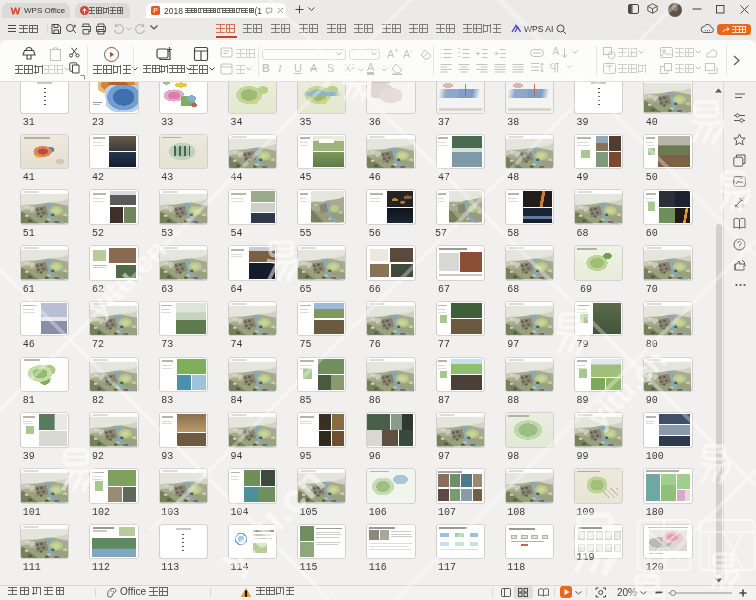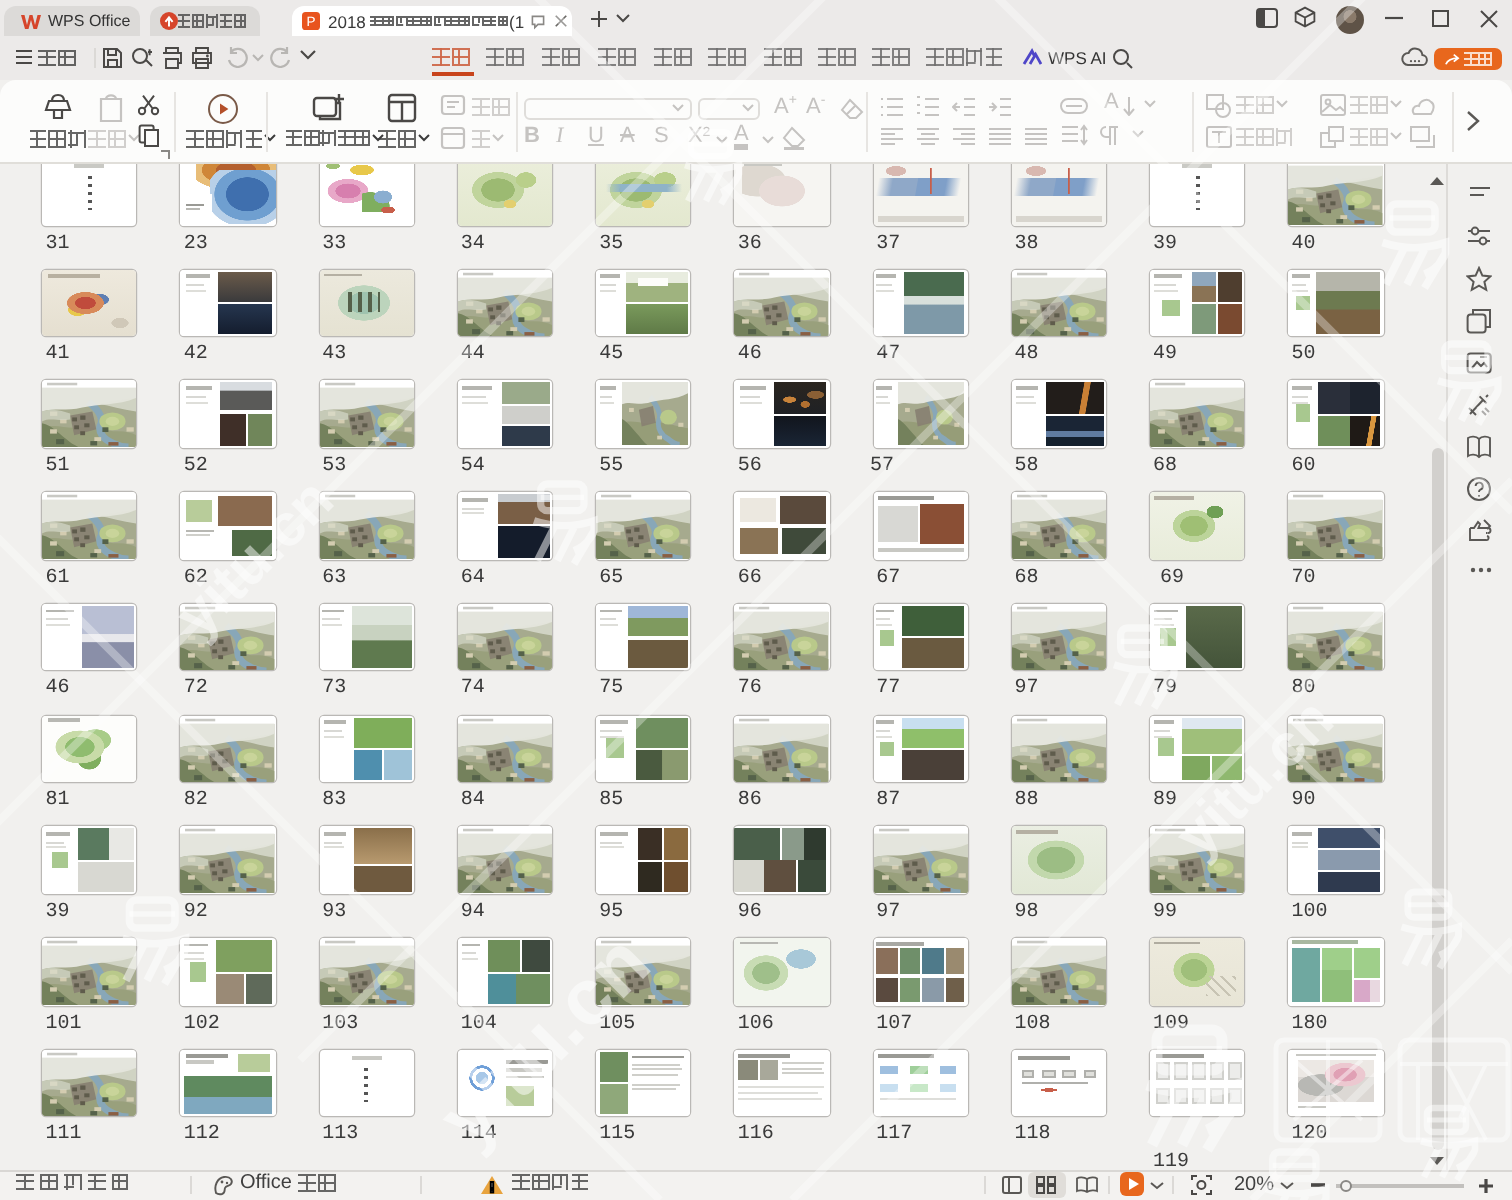--- a/index.html
+++ b/index.html
@@ -1196,21 +1196,21 @@
         <div class="ph" style="left:25%;top:18%;width:16%;height:26%;background:#ececea;border:1px solid #d0d0cc"></div>
         <div class="ph" style="left:44%;top:18%;width:16%;height:26%;background:#ececea;border:1px solid #d0d0cc"></div>
         <div class="ph" style="left:63%;top:18%;width:16%;height:26%;background:#ececea;border:1px solid #d0d0cc"></div>
         <div class="ph" style="left:82%;top:18%;width:16%;height:26%;background:#ececea;border:1px solid #d0d0cc"></div>
         <div class="ph" style="left:6%;top:56%;width:16%;height:26%;background:#ececea;border:1px solid #d0d0cc"></div>
         <div class="ph" style="left:25%;top:56%;width:16%;height:26%;background:#ececea;border:1px solid #d0d0cc"></div>
         <div class="ph" style="left:44%;top:56%;width:16%;height:26%;background:#ececea;border:1px solid #d0d0cc"></div>
         <div class="ph" style="left:63%;top:56%;width:16%;height:26%;background:#ececea;border:1px solid #d0d0cc"></div>
         <div class="ph" style="left:82%;top:56%;width:16%;height:26%;background:#ececea;border:1px solid #d0d0cc"></div>
       </div>
-      <div class="lbl" style="left:576.5400000000001px;top:577px">119</div>
+      <div class="lbl" style="left:576.5400000000001px;top:553px">119</div>
       <div class="th" style="left:644.2700000000001px;top:524.8399999999999px;">
         <div class="ph" style="left:0%;top:0%;width:100%;height:100%;background:#fff"></div>
         <div class="ph" style="left:8%;top:6%;width:84%;height:4%;background:#c8c8c3"></div>
         <div class="ph" style="left:10%;top:16%;width:80%;height:62%;background:linear-gradient(#e8e4e0 0 30%,#d8d4d0 31% 100%),radial-gradient(ellipse at 60% 40%,#e8a8b8 0 30%,transparent 31%)"></div>
         <div class="ph" style="left:10%;top:16%;width:80%;height:62%;background:radial-gradient(ellipse at 62% 35%,#e0a0b4 0 17%,#ecc8d0 18% 30%,transparent 31%),radial-gradient(ellipse at 30% 60%,#b8b8b4 0 30%,transparent 31%),linear-gradient(#ece8e4 0 40%,#dcd8d4 41% 100%)"></div>
         <div class="ph" style="left:10%;top:84%;width:30%;height:4%;background:#c8c8c3"></div>
       </div>
       <div class="lbl" style="left:645.7700000000001px;top:563.3399999999999px">120</div>
 </div>
   </div>

